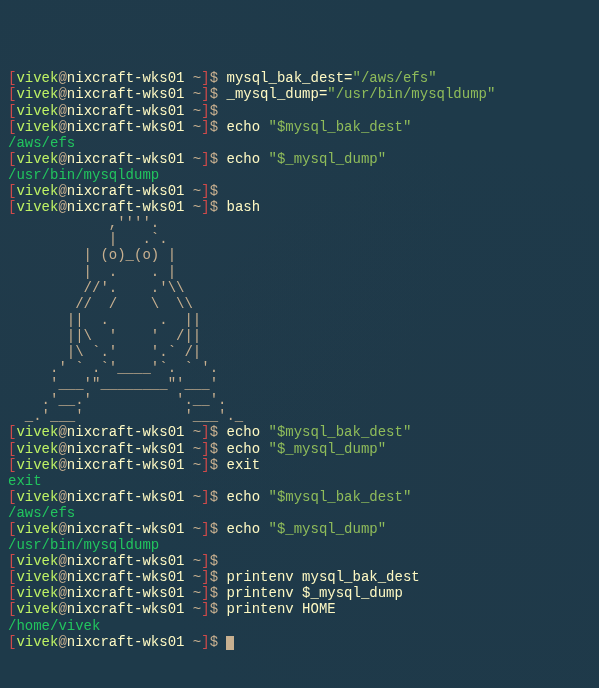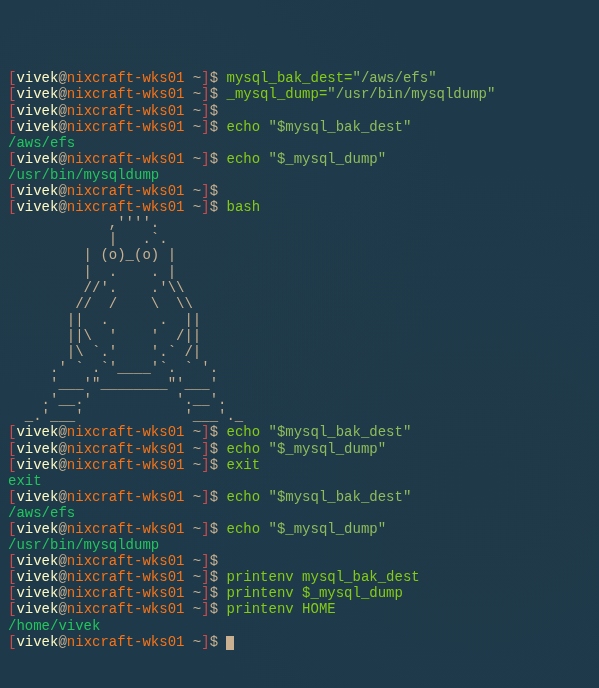--- a/index.html
+++ b/index.html
@@ -22,36 +22,36 @@
       overflow: hidden;
       white-space: pre;
     }
     .line {
       white-space: pre;
     }
     .bracket {
       color: #d04a4a;
     }
     .user {
-      color: #fef9c3;
+      color: #bef264;
     }
     .at {
       color: #c8b090;
     }
     .host {
-      color: #f97316;
+      color: #fef9c3;
     }
     .tilde {
       color: #c8b090;
     }
     .dollar {
       color: #c8b090;
     }
     .cmd {
-      color: #84cc16;
+      color: #fef9c3;
     }
     .string {
       color: #8fbc5a;
     }
     .output {
       color: #22c55e;
     }
     .art {
       color: #c8b090;
     }

